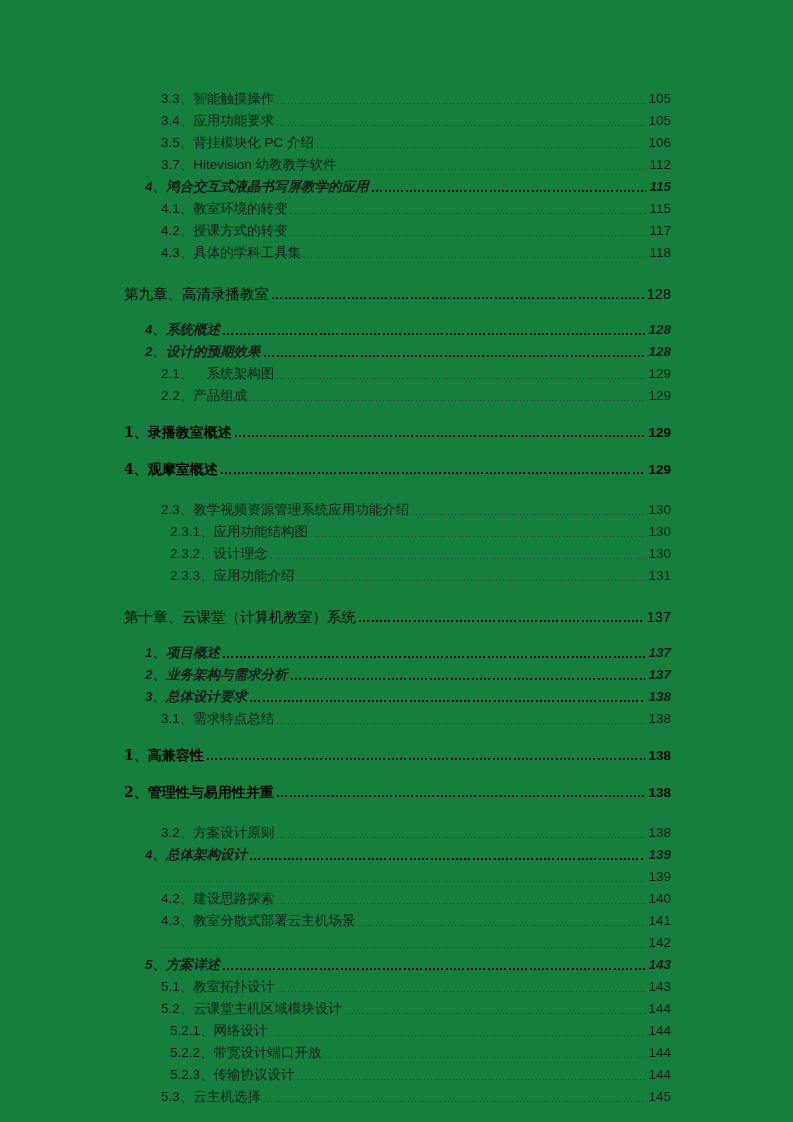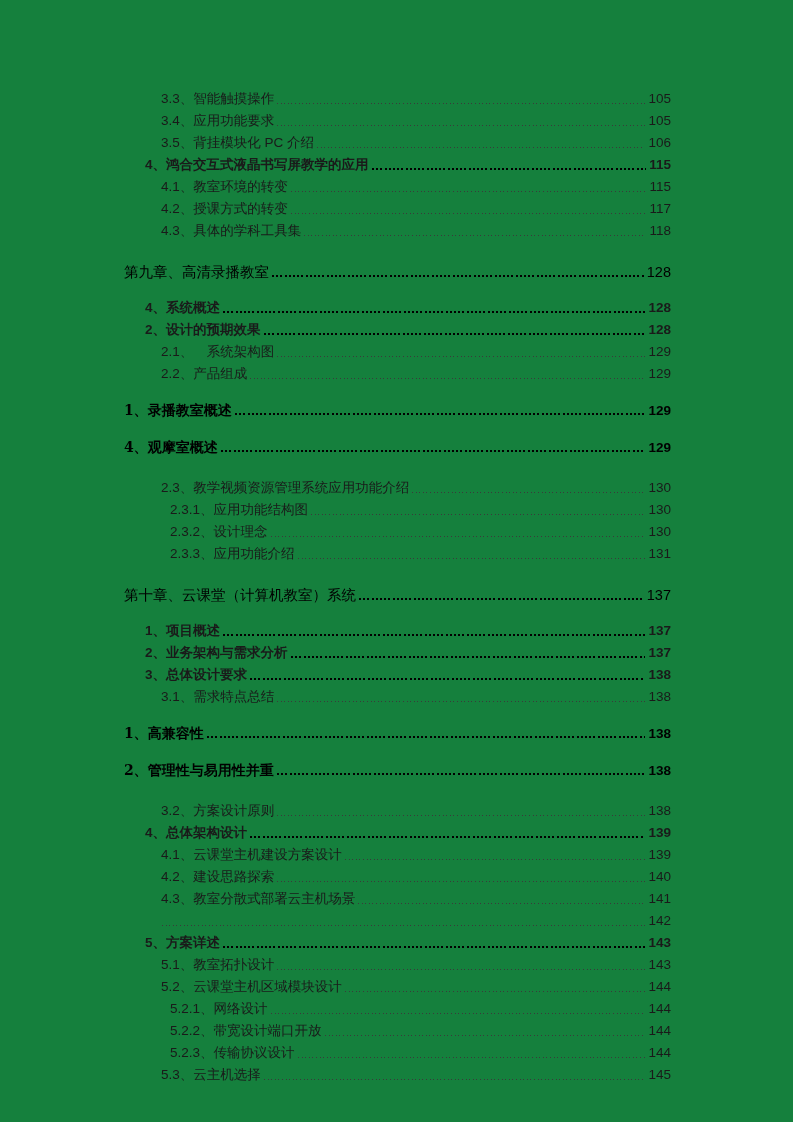--- a/index.html
+++ b/index.html
@@ -80,20 +80,21 @@
   .lvl-0  { padding-left: 0px;  }   
   .lvl-1  { padding-left: 21px; }   
   .lvl-2  { padding-left: 37px; }   
   .lvl-3  { padding-left: 46px; }   
 
   
   .w-normal { font-weight: normal; }
 
   .w-bold {
     font-weight: bold;
+    font-style: italic;
   }
   .w-bold .toc-dots::after {
     height: 2px;
     bottom: 2px;
     background-image: repeating-linear-gradient(
         to right,
         #000000 0px, #000000 2px,
         rgba(255,255,255,0) 2px, rgba(255,255,255,0) 4.2px);
   }
 
@@ -152,20 +153,25 @@
       <div class="toc-row lvl-2 w-normal">
         <span class="toc-label">3.4、应用功能要求</span>
         <span class="toc-dots"></span>
         <span class="toc-page">105</span>
       </div>
       <div class="toc-row lvl-2 w-normal">
         <span class="toc-label">3.5、背挂模块化 PC 介绍</span>
         <span class="toc-dots"></span>
         <span class="toc-page">106</span>
       </div>
+      <div class="toc-row lvl-2 w-normal">
+        <span class="toc-label">3.7、Hitevision 幼教教学软件</span>
+        <span class="toc-dots"></span>
+        <span class="toc-page">112</span>
+      </div>
       <div class="toc-row lvl-1 w-bold">
         <span class="toc-label">4、鸿合交互式液晶书写屏教学的应用</span>
         <span class="toc-dots"></span>
         <span class="toc-page">115</span>
       </div>
       <div class="toc-row lvl-2 w-normal">
         <span class="toc-label">4.1、教室环境的转变</span>
         <span class="toc-dots"></span>
         <span class="toc-page">115</span>
       </div>
@@ -273,21 +279,20 @@
         <span class="toc-label">3.2、方案设计原则</span>
         <span class="toc-dots"></span>
         <span class="toc-page">138</span>
       </div>
       <div class="toc-row lvl-1 w-bold">
         <span class="toc-label">4、总体架构设计</span>
         <span class="toc-dots"></span>
         <span class="toc-page">139</span>
       </div>
       <div class="toc-row lvl-2 w-normal">
-        <span class="toc-label">4.1、云课堂主机建设方案设计</span>
         <span class="toc-dots"></span>
         <span class="toc-page">139</span>
       </div>
       <div class="toc-row lvl-2 w-normal">
         <span class="toc-label">4.2、建设思路探索</span>
         <span class="toc-dots"></span>
         <span class="toc-page">140</span>
       </div>
       <div class="toc-row lvl-2 w-normal">
         <span class="toc-label">4.3、教室分散式部署云主机场景</span>

